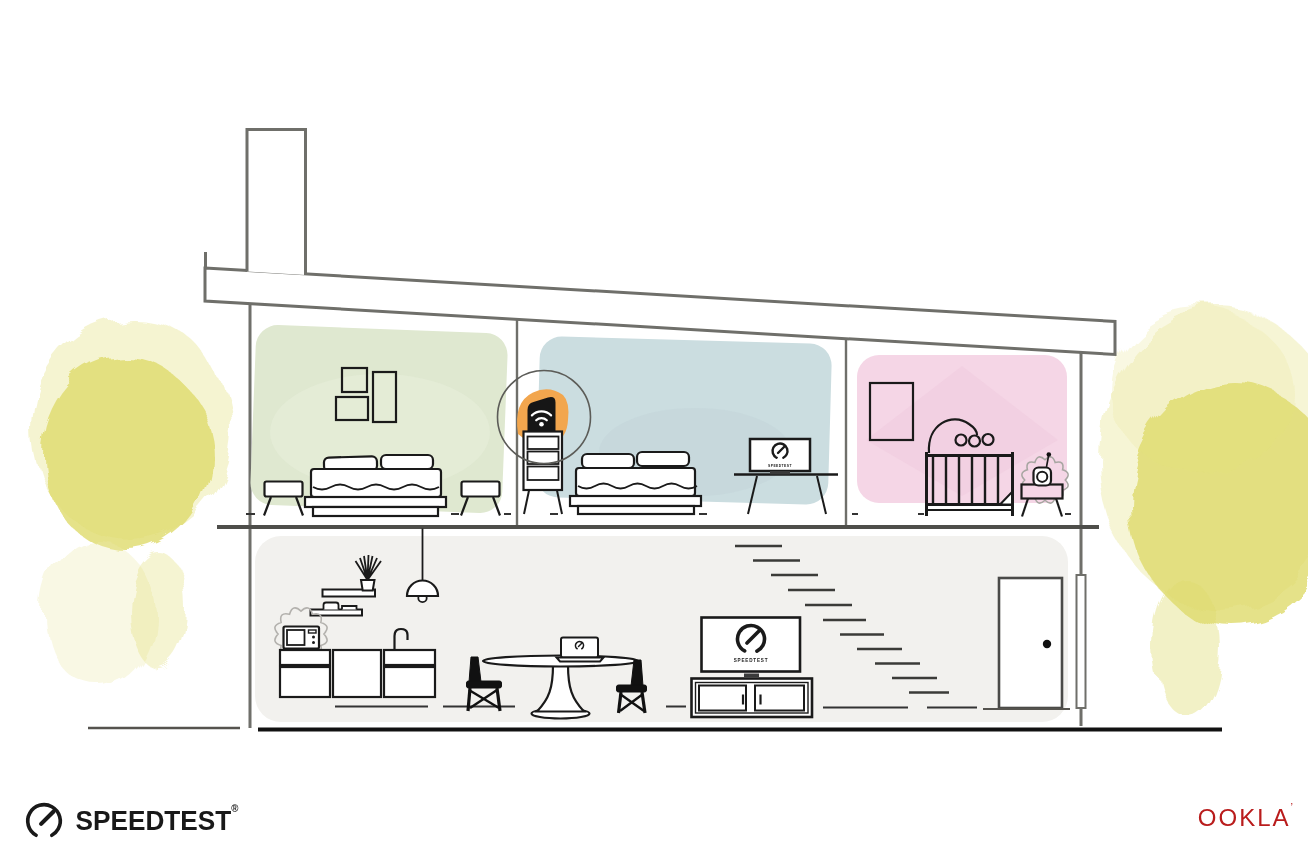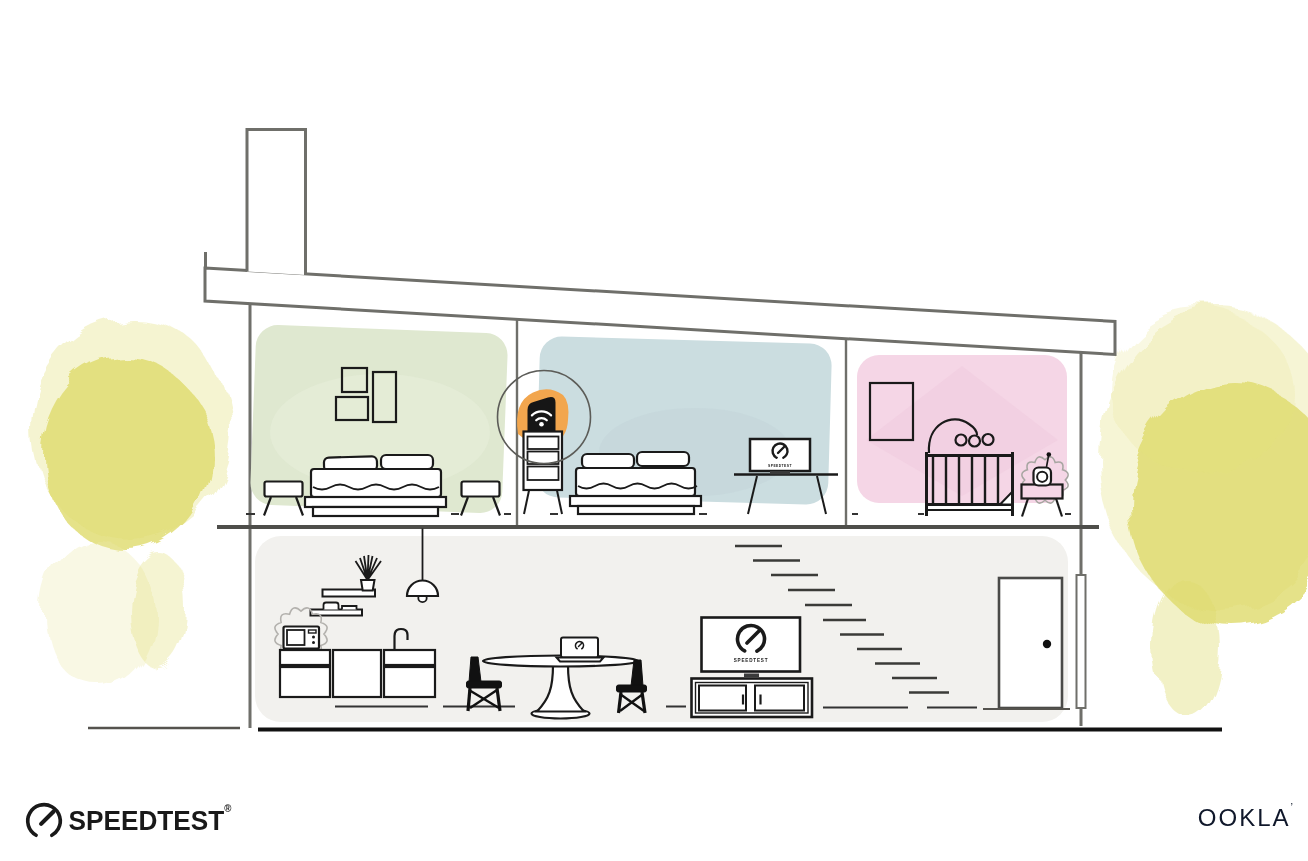--- a/index.html
+++ b/index.html
@@ -2,24 +2,24 @@
 <html><head>
 <meta charset="utf-8">
 <style>
   html,body{margin:0;padding:0;background:#fff}
   body{width:1308px;height:861px;font-family:"Liberation Sans",sans-serif}
   .page{position:relative;width:1308px;height:861px;overflow:hidden;background:#fff}
   .hdr{position:absolute;top:6px;left:0;width:100%;text-align:center;z-index:3}
   .title{display:inline-block;font-size:34px;font-weight:700;color:#1f2735;transform:scaleX(.82);letter-spacing:.3px;margin:0;line-height:1.15}
   .url{display:block;font-size:31px;font-weight:400;color:#2b2b2b;transform:scaleX(.88);margin-top:2px;line-height:1.15}
   .scene{position:absolute;left:0;top:0;z-index:1}
-  .st-logo{position:absolute;left:22px;top:799px;display:flex;align-items:center;gap:0;z-index:3}
+  .st-logo{position:absolute;left:22px;top:799px;display:flex;align-items:center;gap:7px;z-index:3}
   .st-word{display:inline-block;font-size:27px;font-weight:700;color:#191919;transform:scaleX(.97);letter-spacing:0}
   .reg{font-size:10px;vertical-align:top;line-height:1;position:relative;top:-2px}
-  .ookla{position:absolute;right:13px;top:804px;font-size:24px;color:#0f172a;letter-spacing:2px;font-weight:400;z-index:3}
+  .ookla{position:absolute;right:13px;top:804px;font-size:24px;color:#b91c1c;letter-spacing:2px;font-weight:400;z-index:3}
   .ookla .reg{font-size:11px}
   text.screen-label{font-weight:700;fill:#1a1a1a;text-anchor:middle}
 </style>
 </head>
 <body>
 
 <div class="page">
 
 
   <svg class="scene" width="1308" height="861" viewBox="0 0 1308 861">

